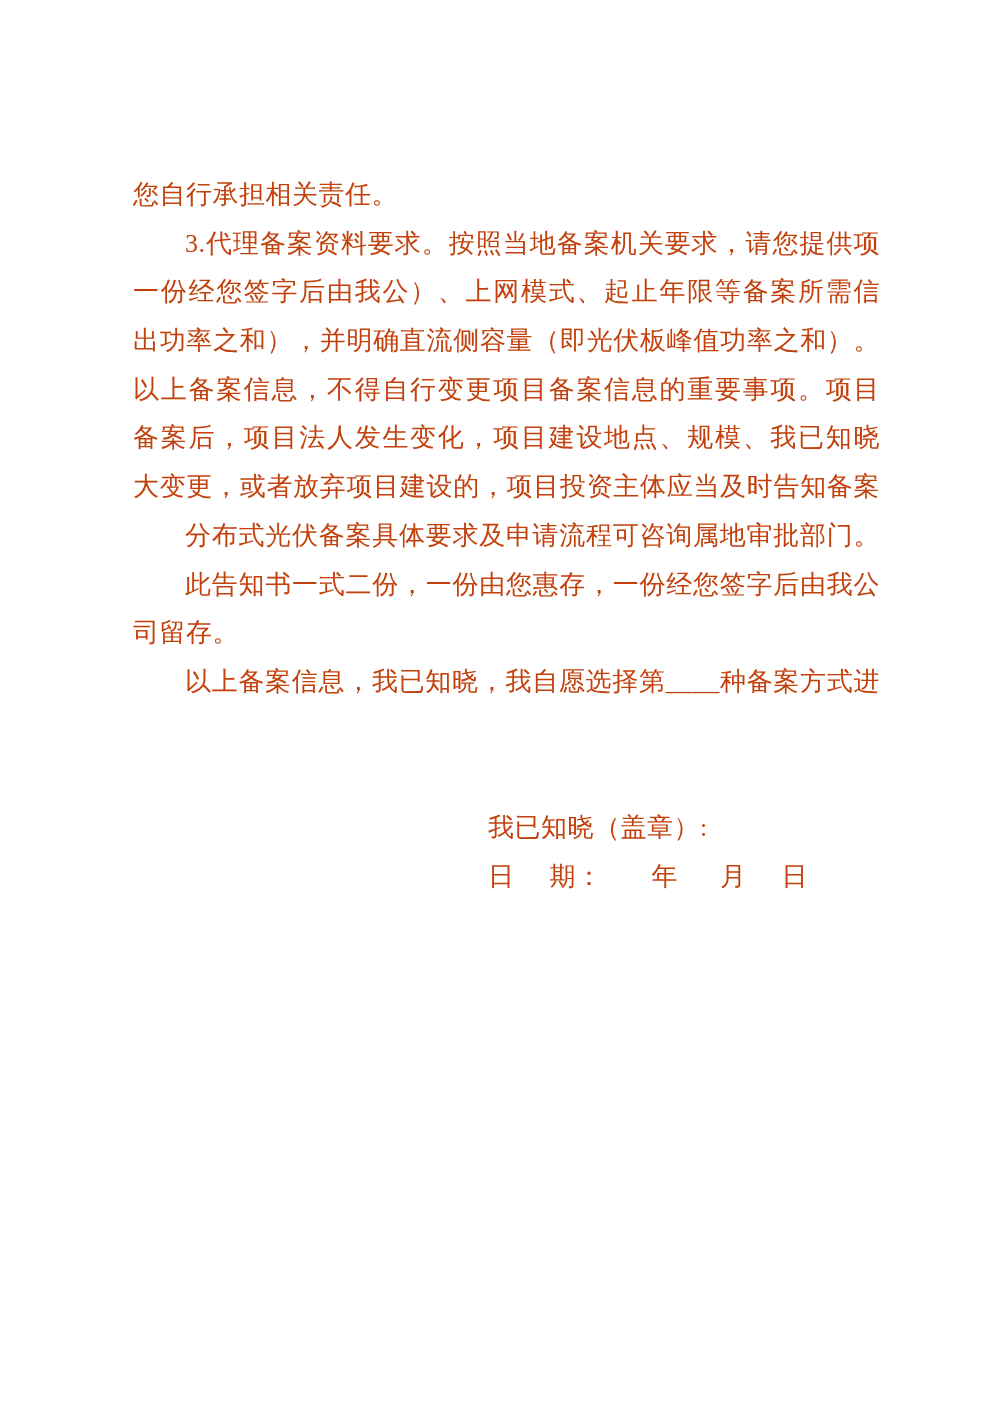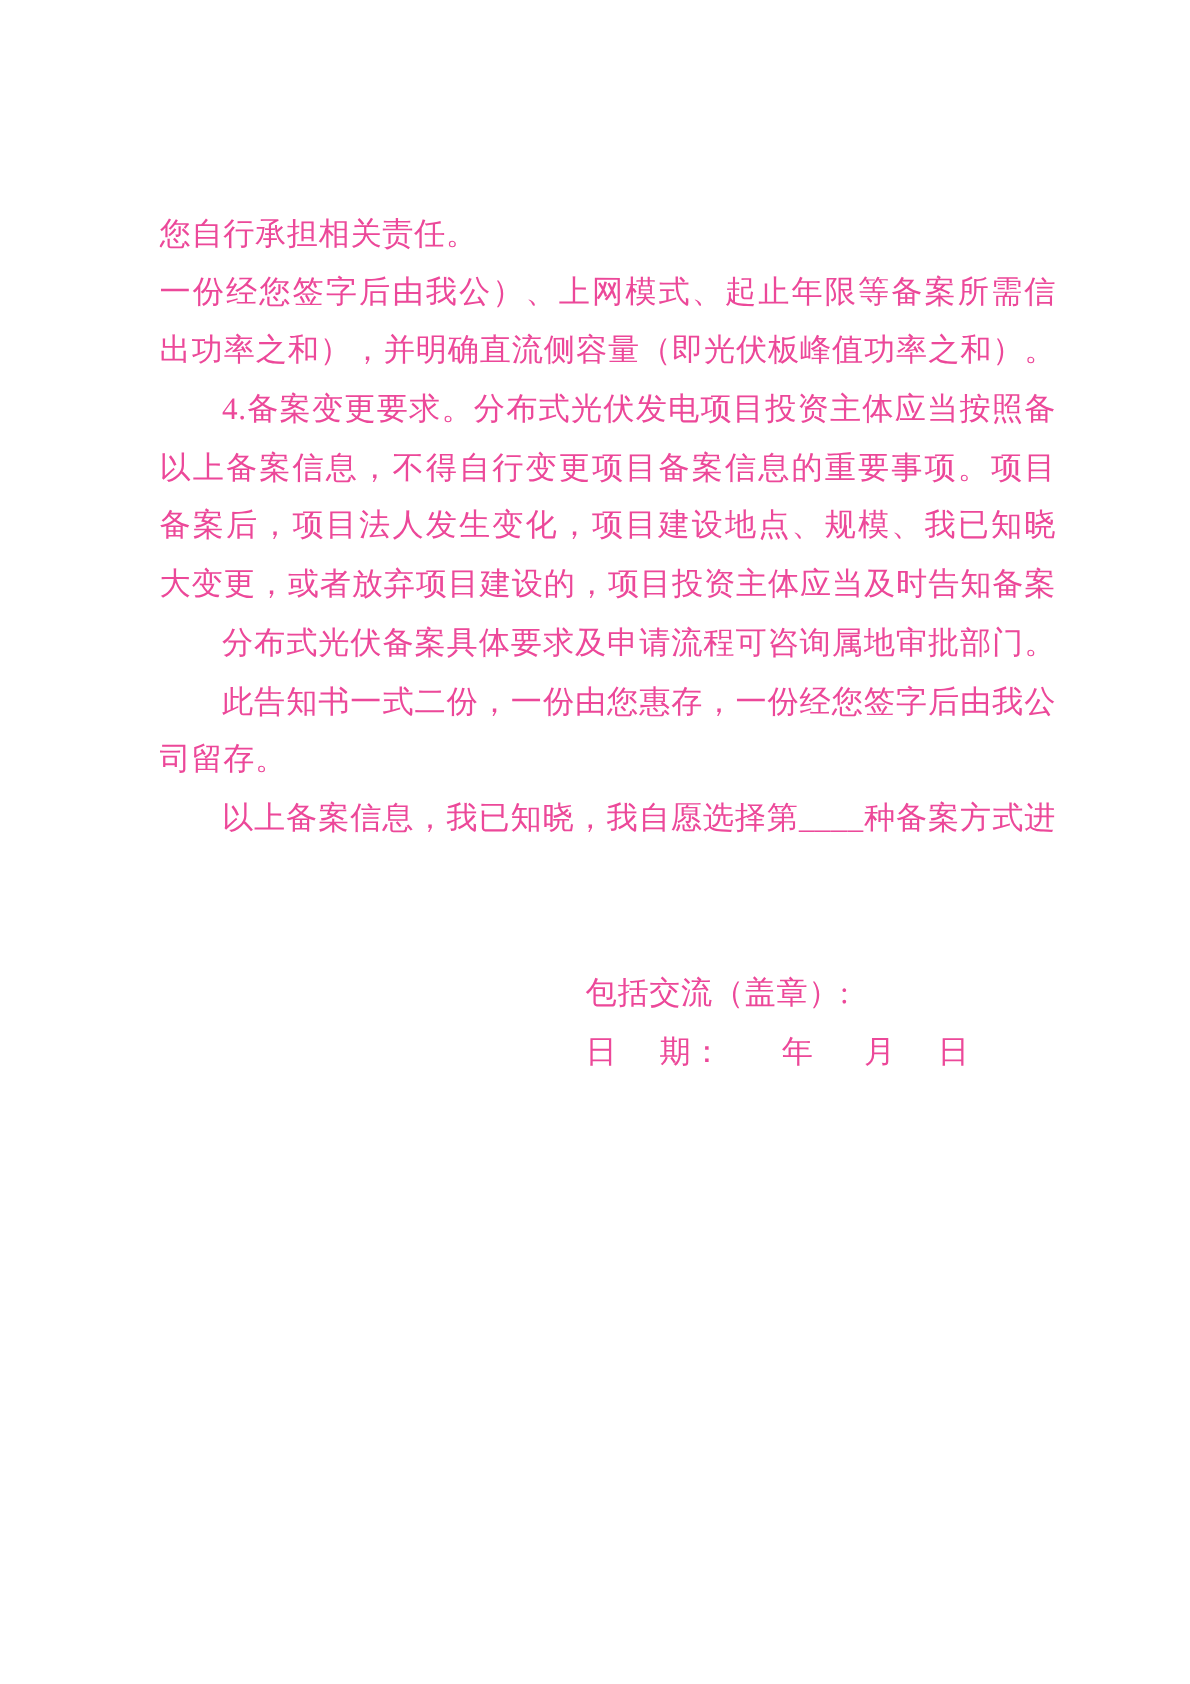--- a/index.html
+++ b/index.html
@@ -16,21 +16,21 @@
     height: 1403px;
     background: #ffffff;
   }
   .text-block {
     position: absolute;
     left: 133px;
     top: 171px;
     width: 747px;
     font-size: 26px;
     line-height: 48.7px;
-    color: #ec4899;
+    color: #c2410c;
     letter-spacing: 0.5px;
   }
   .line {
     width: 747px;
     white-space: normal;
     overflow: hidden;
     height: 48.7px;
   }
   .line.fill {
     text-align: justify;
@@ -50,30 +50,30 @@
     line-height: 48.7px;
   }
 </style>
 </head>
 <body>
 
 <div class="doc-page">
   <div class="text-block">
 
     <div class="line">您自行承担相关责任。</div>
+    <div class="line indent fill">3.代理备案资料要求。按照当地备案机关要求，请您提供项</div>
     <div class="line fill">一份经您签字后由我公）、上网模式、起止年限等备案所需信息。</div>
     <div class="line fill">出功率之和），并明确直流侧容量（即光伏板峰值功率之和）。</div>
-    <div class="line indent fill">4.备案变更要求。分布式光伏发电项目投资主体应当按照备</div>
     <div class="line fill">以上备案信息，不得自行变更项目备案信息的重要事项。项目</div>
     <div class="line fill">备案后，项目法人发生变化，项目建设地点、规模、我已知晓</div>
     <div class="line fill">大变更，或者放弃项目建设的，项目投资主体应当及时告知备案</div>
     <div class="line indent fill">分布式光伏备案具体要求及申请流程可咨询属地审批部门。</div>
     <div class="line indent fill">此告知书一式二份，一份由您惠存，一份经您签字后由我公</div>
     <div class="line">司留存。</div>
     <div class="line indent fill">以上备案信息，我已知晓，我自愿选择第____种备案方式进</div>
 
     <div class="spacer-2lines"></div>
 
-    <div class="sig-line">包括交流（盖章）:</div>
+    <div class="sig-line">我已知晓（盖章）:</div>
     <div class="sig-line">日     期：       年      月     日</div>
 
   </div>
 </div>
 
 </body></html>

